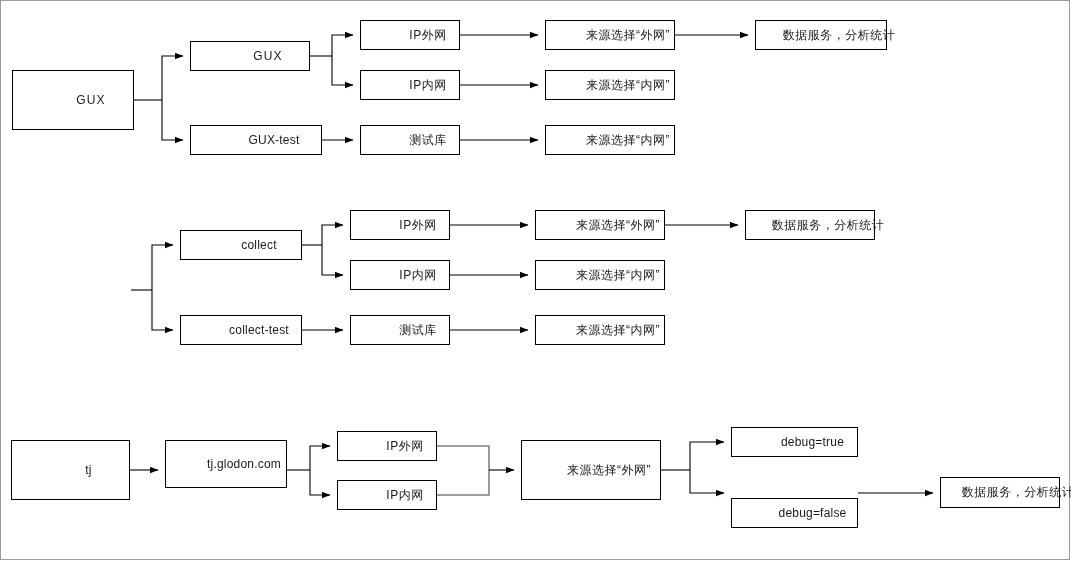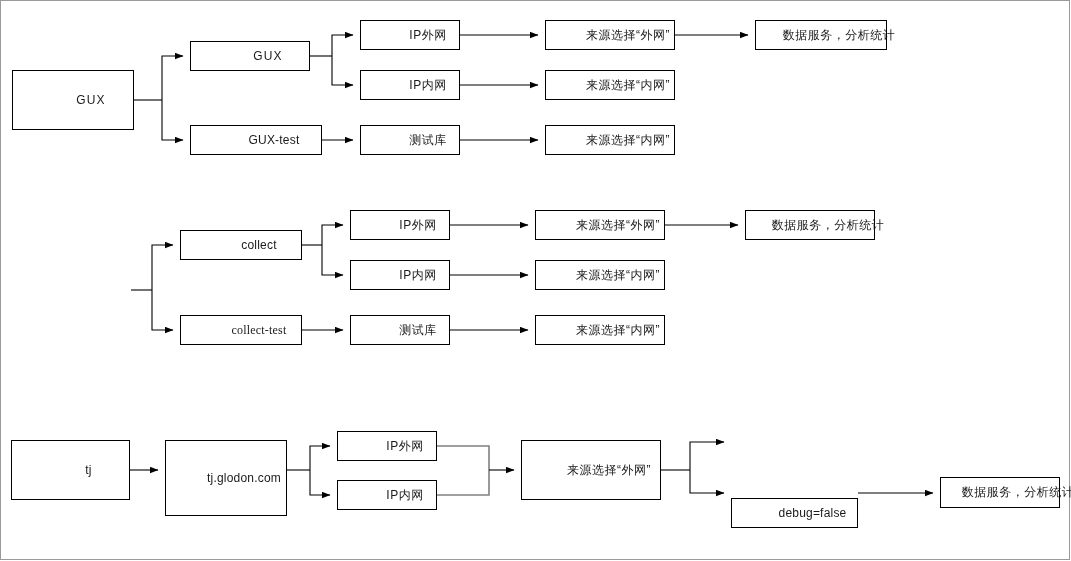--- a/index.html
+++ b/index.html
@@ -132,44 +132,45 @@
 
   <div class="node cjk" style="left:545px; top:70px; width:130px; height:30px;">来源选择“内网”</div>
 
   <div class="node cjk" style="left:545px; top:125px; width:130px; height:30px;">来源选择“内网”</div>
 
   <div class="node cjk" style="left:755px; top:20px; width:132px; height:30px;">数据服务，分析统计</div>
 
 
   <div class="node" style="left:180px; top:230px; width:122px; height:30px;">collect</div>
 
-  <div class="node" style="left:180px; top:315px; width:122px; height:30px;font-family:Liberation Serif, serif;">collect-test</div>
+  <div class="node" style="left:180px; top:315px; width:122px; height:30px;">collect-test</div>
 
   <div class="node cjk" style="left:350px; top:210px; width:100px; height:30px;">IP外网</div>
 
   <div class="node cjk" style="left:350px; top:260px; width:100px; height:30px;">IP内网</div>
 
   <div class="node cjk" style="left:350px; top:315px; width:100px; height:30px;">测试库</div>
 
   <div class="node cjk" style="left:535px; top:210px; width:130px; height:30px;">来源选择“外网”</div>
 
   <div class="node cjk" style="left:535px; top:260px; width:130px; height:30px;">来源选择“内网”</div>
 
   <div class="node cjk" style="left:535px; top:315px; width:130px; height:30px;">来源选择“内网”</div>
 
   <div class="node cjk" style="left:745px; top:210px; width:130px; height:30px;">数据服务，分析统计</div>
 
   <div class="node" style="left:11px; top:440px; width:119px; height:60px;">tj</div>
 
-  <div class="node" style="left:165px; top:440px; width:122px; height:76px;">tj.glodon.com</div>
+  <div class="node" style="left:165px; top:440px; width:122px; height:48px;">tj.glodon.com</div>
 
   <div class="node cjk" style="left:337px; top:431px; width:100px; height:30px;">IP外网</div>
 
   <div class="node cjk" style="left:337px; top:480px; width:100px; height:30px;">IP内网</div>
 
   <div class="node cjk" style="left:521px; top:440px; width:140px; height:60px;">来源选择“外网”</div>
 
+  <div class="node" style="left:731px; top:427px; width:127px; height:30px;">debug=true</div>
 
   <div class="node" style="left:731px; top:498px; width:127px; height:30px;">debug=false</div>
 
   <div class="node cjk" style="left:940px; top:477px; width:120px; height:31px;">数据服务，分析统计</div>
 
 </div>
 
 </body></html>

